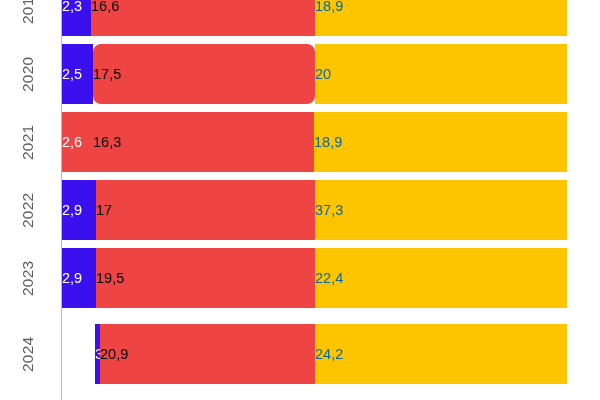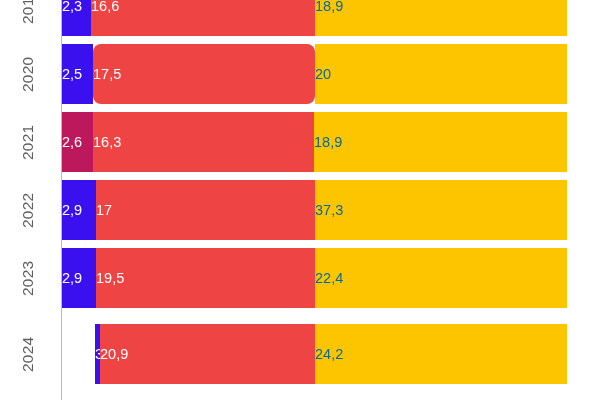--- a/index.html
+++ b/index.html
@@ -86,21 +86,21 @@
     line-height: 1;
     white-space: nowrap;
     user-select: none;
   }
 
   .seg-blue  { background: #3a10ee; }
   .seg-red   { background: #ef4444; }
   .seg-yellow{ background: #fdc500; }
 
   .seg-blue  .seg-label { color: #ffffff; }
-  .seg-red   .seg-label { color: #ffffff; }
+  .seg-red   .seg-label { color: #000000; }
   .seg-yellow .seg-label { color: #0369a1; }
 </style>
 </head>
 <body>
 
 <div id="chart-root">
 
   <div class="axis-line"></div>
 
   <div class="plot-area">
@@ -128,21 +128,21 @@
             <span class="seg-label">17,5</span>
           </div>
           <div class="seg seg-yellow" style="left: 253px; width: 252px; background: rgb(253, 197, 0);">
             <span class="seg-label">20</span>
           </div>
         </div>
       </div>
       <div class="bar-row" style="top: 112px; height: 60px;">
         <div class="row-label" style="height: 60px; top: 0px;">2021</div>
         <div class="segments" style="width: 505px;">
-          <div class="seg seg-blue" style="left: 0px; width: 31px; background: #be185d;">
+          <div class="seg seg-blue" style="left: 0px; width: 31px; background: #ef4444;">
             <span class="seg-label">2,6</span>
           </div>
           <div class="seg seg-red" style="left: 31px; width: 221px; background: rgb(239, 68, 68);">
             <span class="seg-label">16,3</span>
           </div>
           <div class="seg seg-yellow" style="left: 252px; width: 253px; background: rgb(253, 197, 0);">
             <span class="seg-label">18,9</span>
           </div>
         </div>
       </div>

